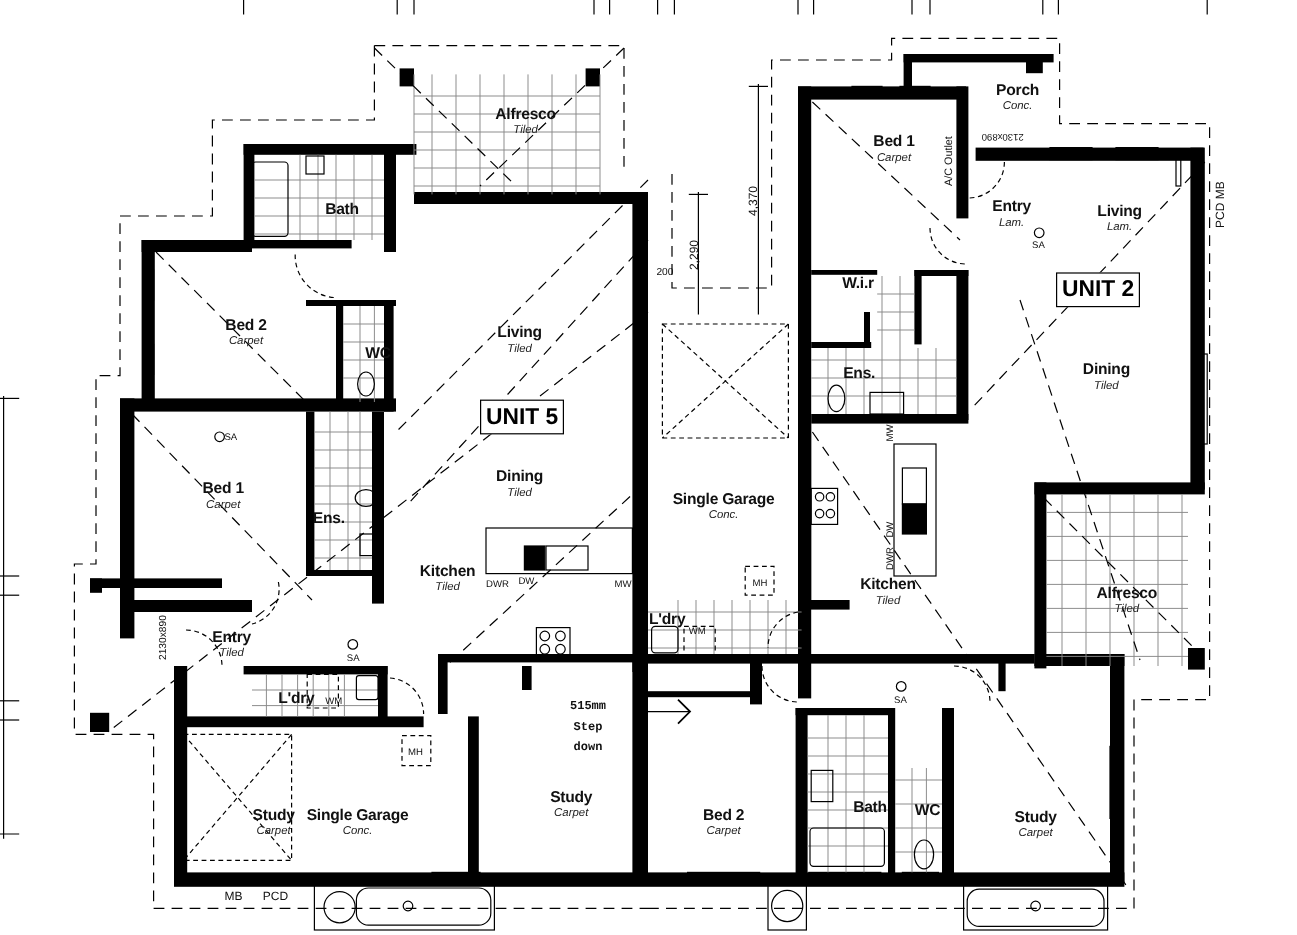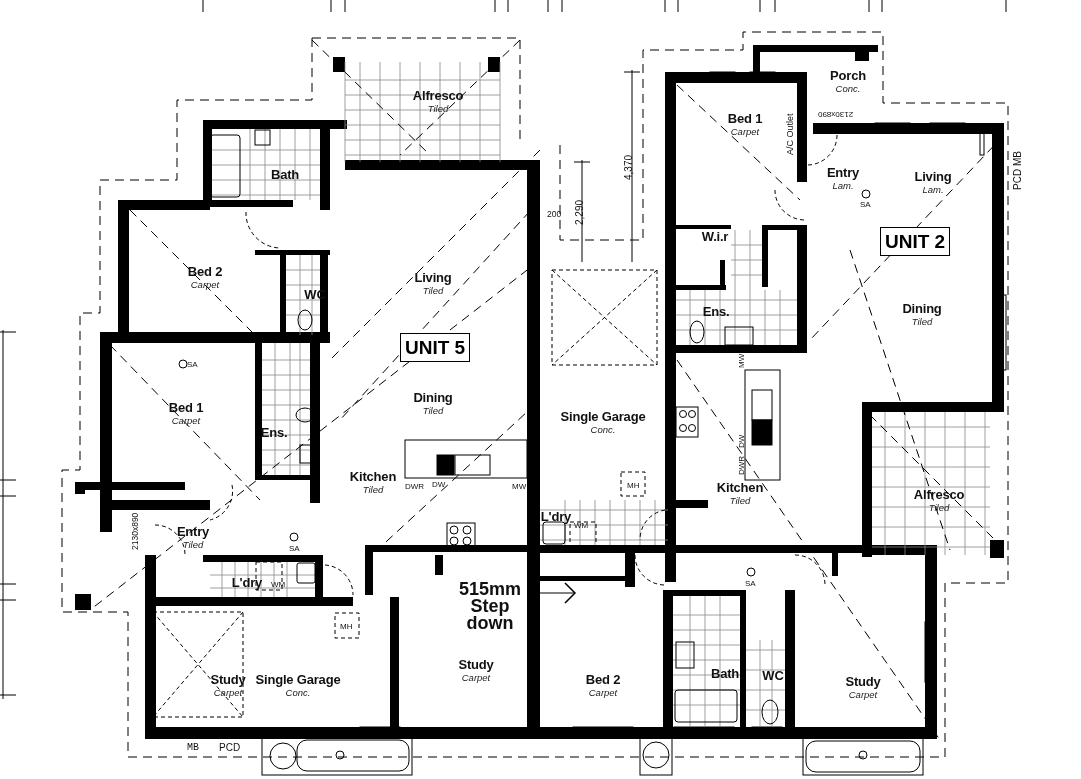--- a/index.html
+++ b/index.html
@@ -11,21 +11,21 @@
   .dash { stroke: #000; stroke-width: 1; fill: none; stroke-dasharray: 9 6; }
   .dash-s { stroke: #000; stroke-width: 1; fill: none; stroke-dasharray: 4 3; }
   .tile { stroke: #888; stroke-width: 0.8; }
   .lbl { position: absolute; text-align: center; transform: translateX(-50%); white-space: nowrap; color: #111; }
   .room { font-size: 13px; font-weight: bold; font-family: "Liberation Sans", sans-serif; letter-spacing: -0.2px; text-align: center; }
   .fin { font-size: 9.5px; font-style: italic; font-family: "Liberation Sans", sans-serif; color: #222; display: block; margin-top: -1px; }
   .unit { position: absolute; border: 1px solid #000; background: #fff; font-weight: bold; font-size: 19px; padding: 0 4px; line-height: 27px; font-family: "Liberation Sans", sans-serif; }
   .small { position: absolute; font-size: 8px; color: #111; font-family: "Liberation Sans", sans-serif; }
   .dim { position: absolute; font-size: 10px; font-family: "Liberation Sans", sans-serif; color: #111; }
   .vert { transform: rotate(-90deg); transform-origin: left top; }
-  .step { font-size: 18px; font-weight: bold; line-height: 17px; }
+  .step { font-size: 10px; font-weight: bold; line-height: 17px; font-family: Liberation Mono, monospace; }
 </style>
 </head>
 <body>
 
 <svg id="plan" viewBox="0 0 1081 779" xmlns="http://www.w3.org/2000/svg">
 
   <g class="thin">
     <line x1="203" y1="0" x2="203" y2="12"></line>
       <line x1="331" y1="0" x2="331" y2="12"></line>
       <line x1="345" y1="0" x2="345" y2="12"></line>
@@ -425,30 +425,30 @@
 <div class="lbl" style="left:773px; top:666px;"><span class="room">WC</span></div>
 <div class="lbl" style="left:863px; top:672px;"><span class="room">Study</span><span class="fin">Carpet</span></div>
 
 <span class="small" style="left:187px; top:360px;">SA</span>
 <span class="small" style="left:289px; top:544px;">SA</span>
 <span class="small" style="left:405px; top:482px;">DWR</span>
 <span class="small" style="left:432px; top:480px;">DW</span>
 <span class="small" style="left:512px; top:482px;">MW</span>
 <span class="small" style="left:271px; top:580px;">WM</span>
 <span class="small" style="left:340px; top:622px;">MH</span>
-<span class="small" style="left:187px; top:742px; font-size:10px;font-family:Liberation Mono, monospace;">MB</span>
+<span class="small" style="left:187px; top:742px; font-size:10px;">MB</span>
 <span class="small" style="left:219px; top:742px; font-size:10px;text-align:right;">PCD</span>
 <span class="small vert" style="left:130px; top:550px; font-size:8.5px;">2130x890</span>
 
 <span class="small" style="left:860px; top:200px;">SA</span>
 <span class="small" style="left:745px; top:579px;">SA</span>
 <span class="small" style="left:627px; top:481px;">MH</span>
 <span class="small" style="left:574px; top:521px;">WM</span>
 <span class="small vert" style="left:737px; top:368px;">MW</span>
 <span class="small vert" style="left:737px; top:448px;">DW</span>
 <span class="small vert" style="left:737px; top:475px;">DWR</span>
 <span class="small vert" style="left:785px; top:155px; font-size:9px;">A/C Outlet</span>
 <span class="small" style="left:818px; top:110px; font-size:8px; transform: rotate(180deg);">2130x890</span>
 <span class="small vert" style="left:1012px; top:190px; font-size:10px;">PCD MB</span>
 
 <span class="dim vert" style="left:574px; top:225px;">2,290</span>
 <span class="dim vert" style="left:623px; top:180px;">4,370</span>
-<span class="dim" style="left:547px; top:209px; font-size:8.5px;text-align:center;">200</span>
+<span class="dim" style="left:547px; top:221px; font-size:8.5px;text-align:center;">200</span>
 
 </body></html>

